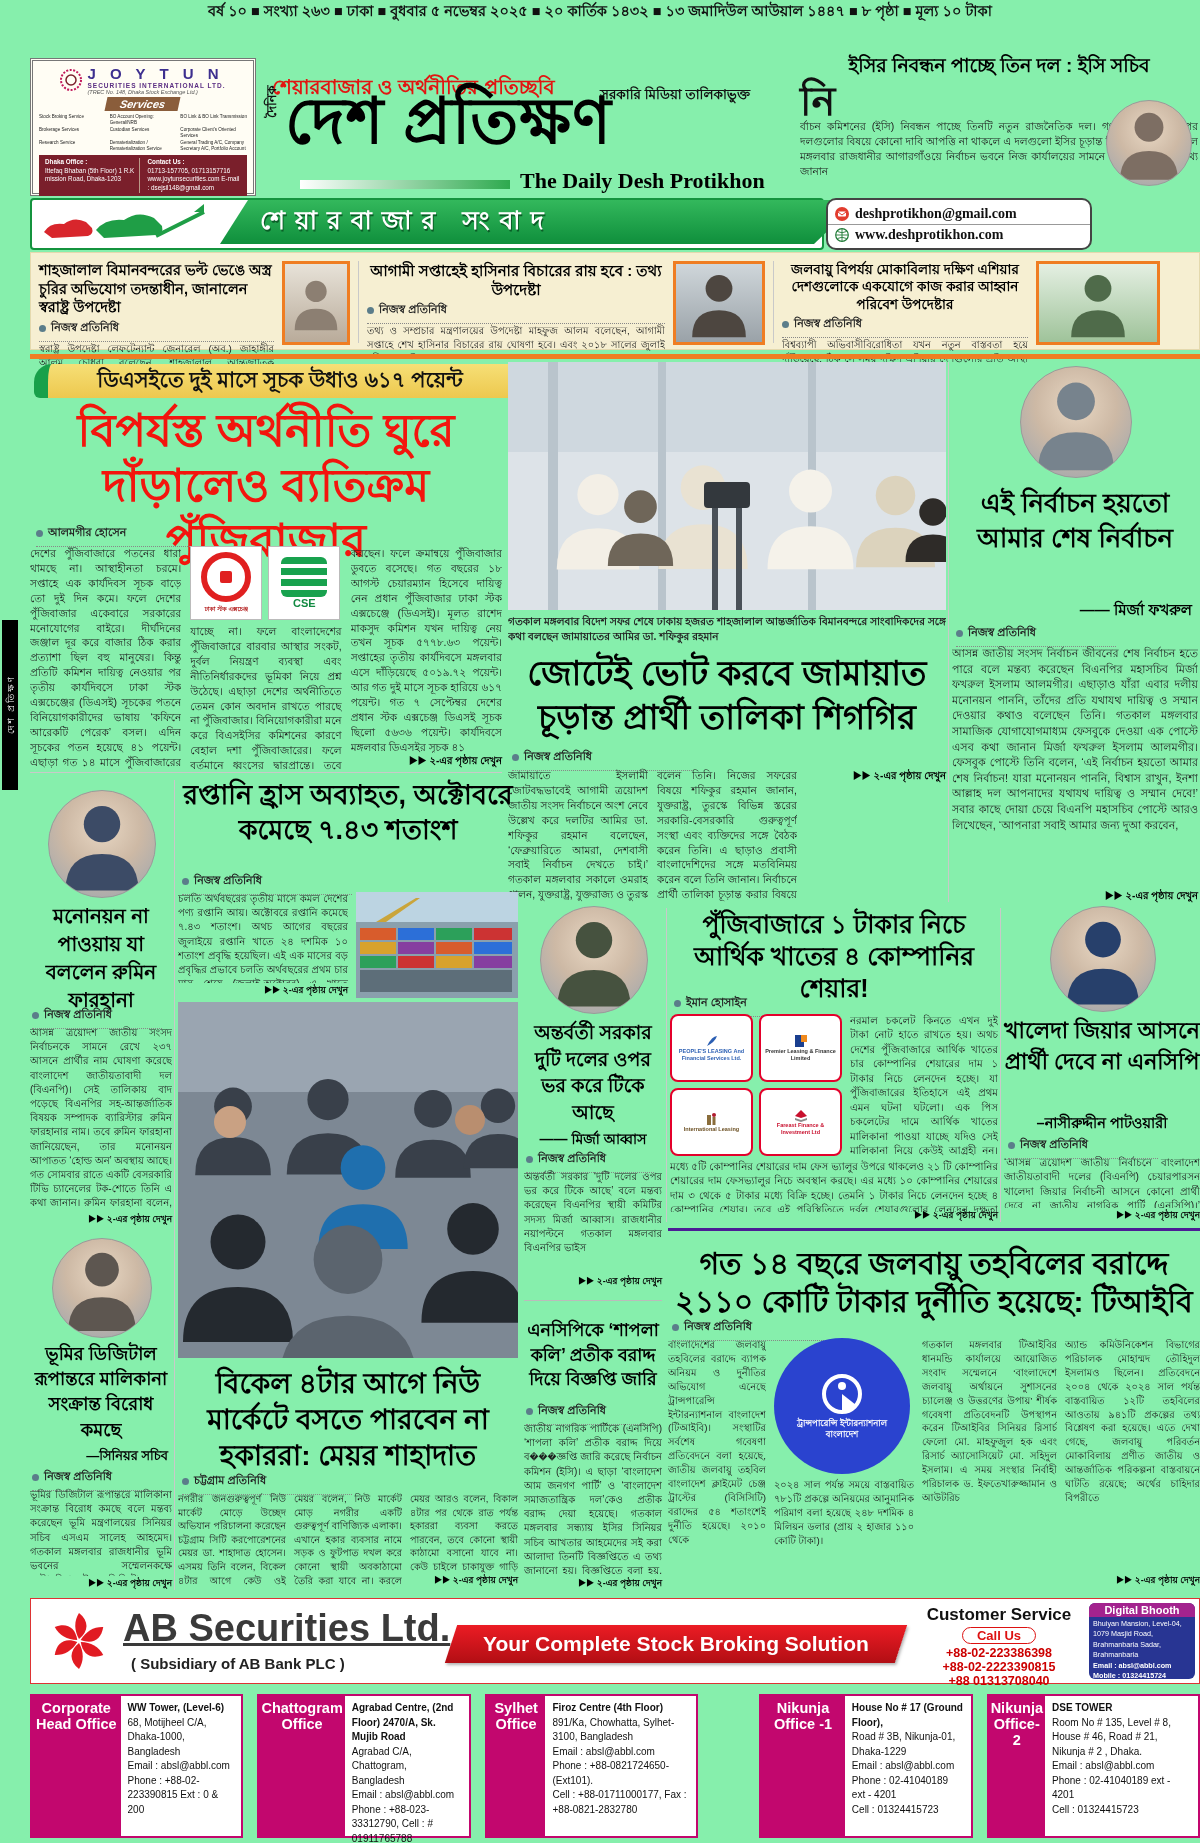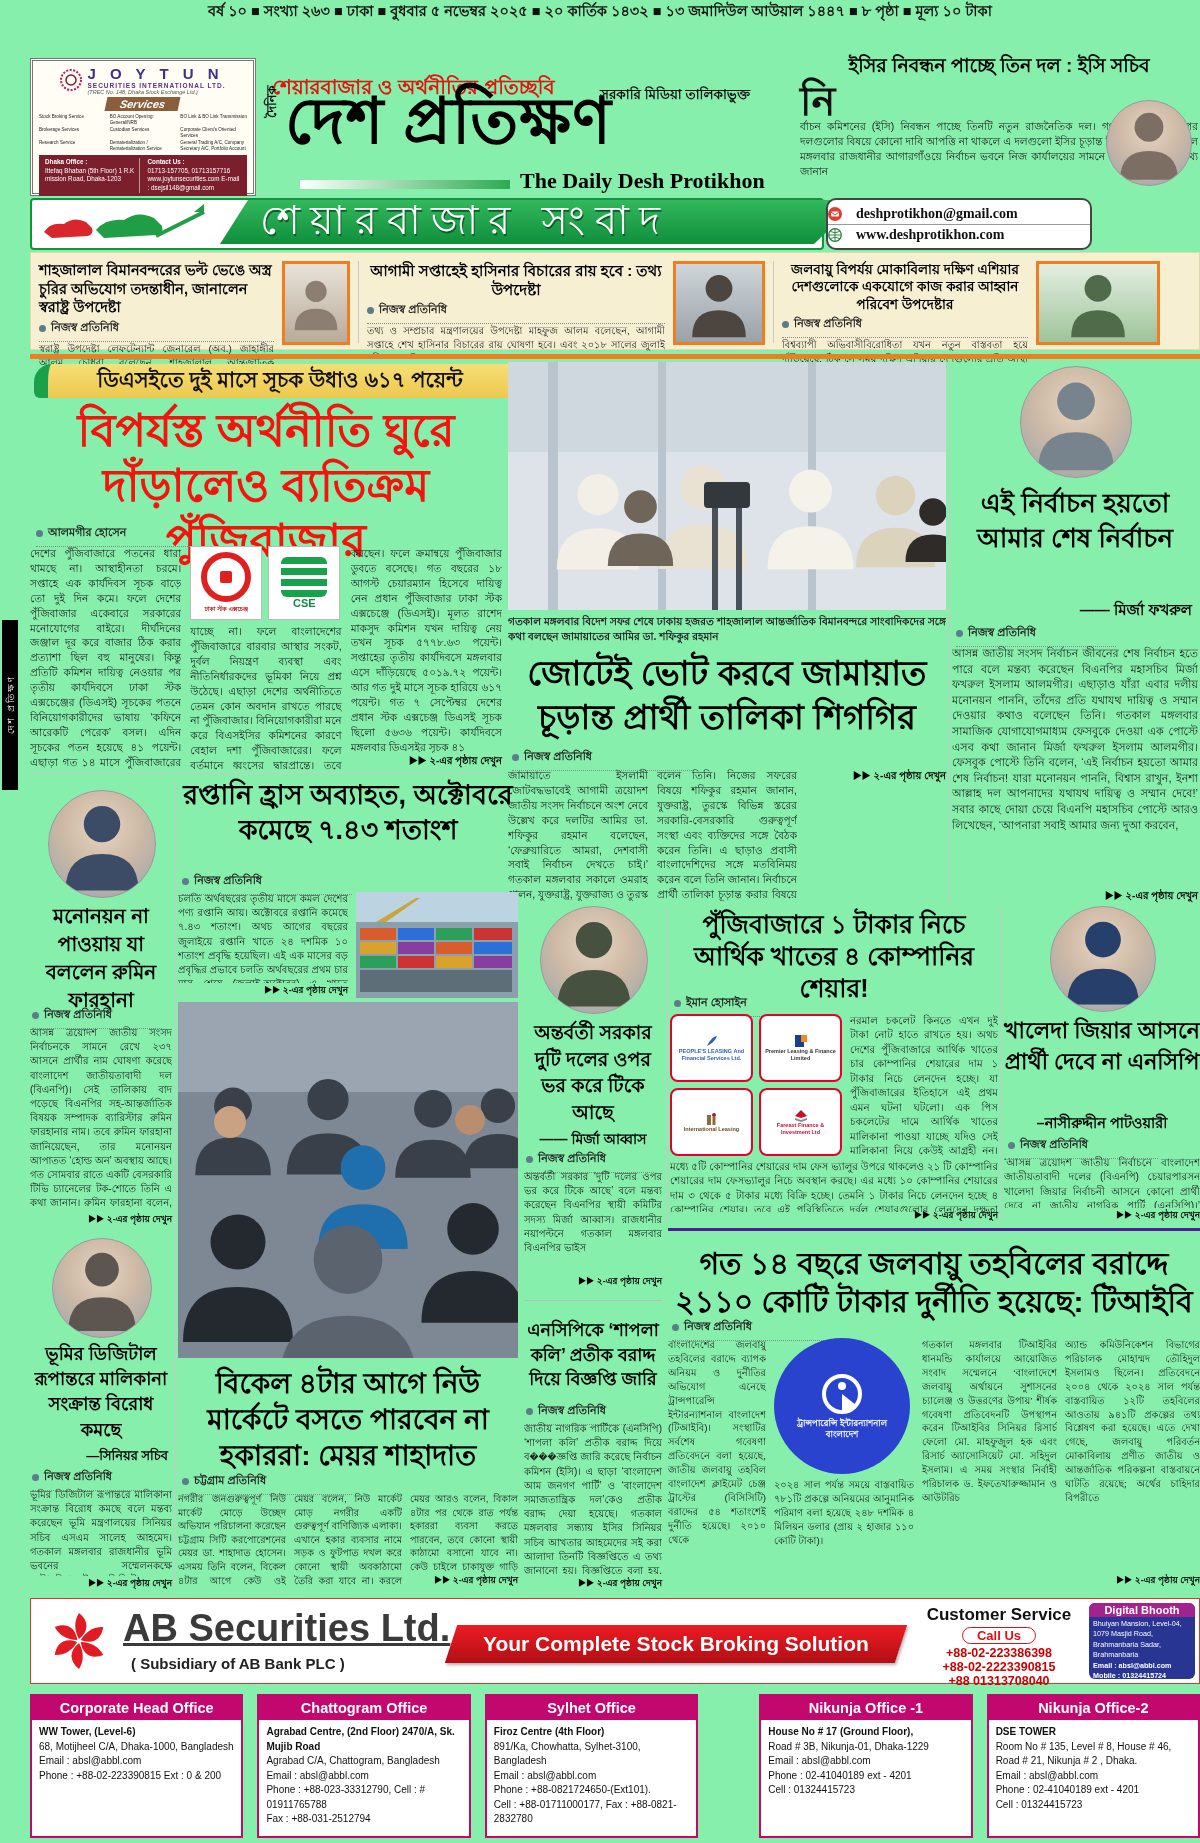--- a/index.html
+++ b/index.html
@@ -23,29 +23,29 @@
   .kicker{background:linear-gradient(#f6df76,#edc84e);border-radius:18px 6px 18px 6px;
           border-left:14px solid #18a04a;border-right:14px solid #18a04a;
           display:flex;align-items:center;justify-content:center;
           font-size:21px;font-weight:800;color:#111;}
   .red-hl{color:#f3150d;font-weight:800;}
   .att{font-weight:800;color:#000;}
   .beige{background:#f6efd2;border:1px solid #e4d9ae;display:flex;align-items:flex-start;gap:8px;padding:8px;box-sizing:border-box;}
   .green-banner{background:linear-gradient(#33b85c,#0f8f3c);
                 clip-path:polygon(28px 0,100% 0,calc(100% - 46px) 100%,0 100%);
                 display:flex;align-items:center;}
-  .banner-title{color:#fff;font-size:40px;font-weight:400;letter-spacing:10px;white-space:nowrap;
+  .banner-title{color:#fff;font-size:25px;font-weight:700;letter-spacing:10px;white-space:nowrap;
                 text-shadow:1px 2px 0 #0a5e27;}
   .contact-box{border:2px solid #444;border-radius:10px;background:#fff;display:flex;flex-direction:column;justify-content:center;}
-  .contact-row{display:flex;align-items:center;gap:14px;padding:2px 0;}
+  .contact-row{display:flex;align-items:center;gap:6px;padding:2px 7px;}
   .contact-txt{font-family:"Liberation Serif",serif;font-size:14px;font-weight:bold;color:#111;}
   .logo-box{border:2px solid #e4002b;border-radius:8px;background:#fff;display:flex;flex-direction:column;
             align-items:center;justify-content:center;padding:2px;box-sizing:border-box;}
   .logo-box .nm{font-size:5.5px;text-align:center;line-height:1.25;font-weight:bold;}
-  .office{border:2px solid #c2076e;background:#fff;box-sizing:border-box;display:flex;flex-direction:column;}
+  .office{border:2px solid #c2076e;background:#fff;box-sizing:border-box;display:flex;flex-direction:row;}
   .office-head{background:#c2076e;color:#fff;font-weight:800;font-size:14.5px;text-align:center;padding:4px 2px;}
   .office-body{padding:5px 7px;font-size:10px;line-height:1.45;color:#101010;}
   .office-body .l0{font-weight:800;}
   .dropcap{float:left;font-size:40px;line-height:0.9;font-weight:800;margin:2px 6px 0 0;color:#111;}
   .mast-title{font-weight:800;color:#000;letter-spacing:1px;}
   .eng-name{font-family:"Liberation Serif",serif;font-weight:bold;color:#000;}
   .grad-bar{background:linear-gradient(to right,#ffffff, #2eaa4f);}
   .joytun{border:3px double #777;background:#fffdf4;box-sizing:border-box;padding:4px 6px;font-size:7px;}
   .jy-name{color:#3d2f8f;font-weight:800;font-size:15px;letter-spacing:5px;}
   .jy-sub{color:#5a2d82;font-weight:bold;font-size:6.5px;letter-spacing:1px;}

